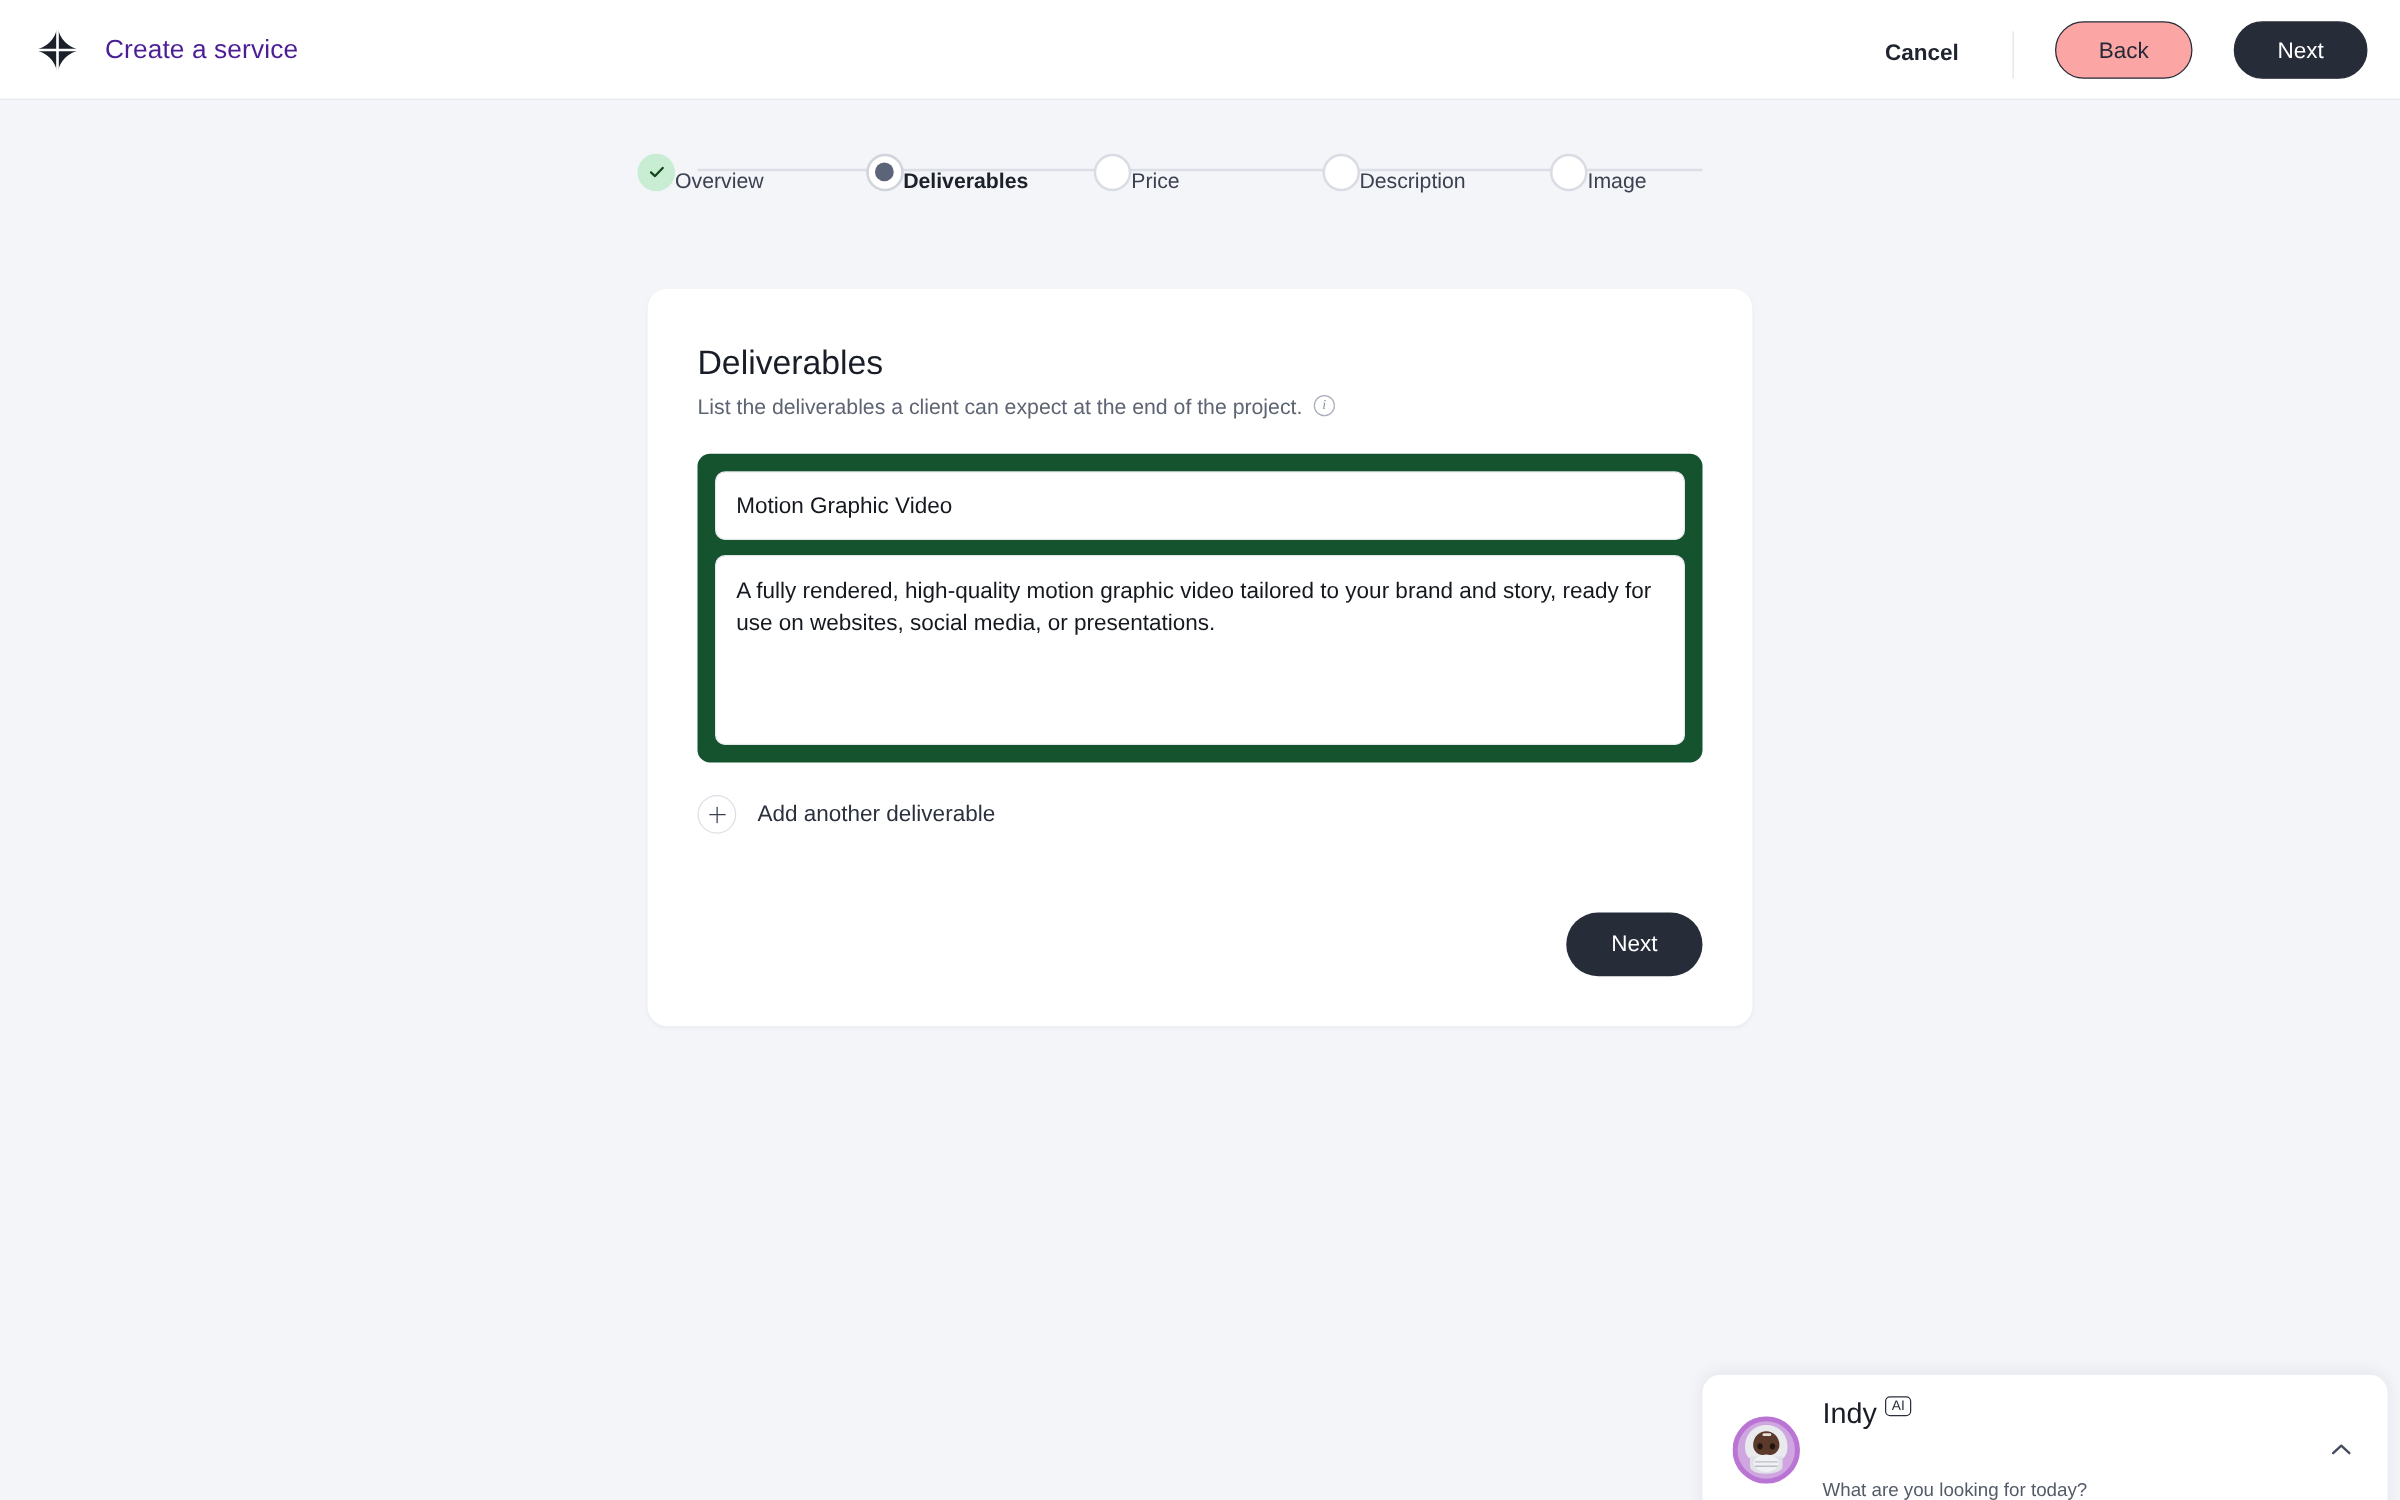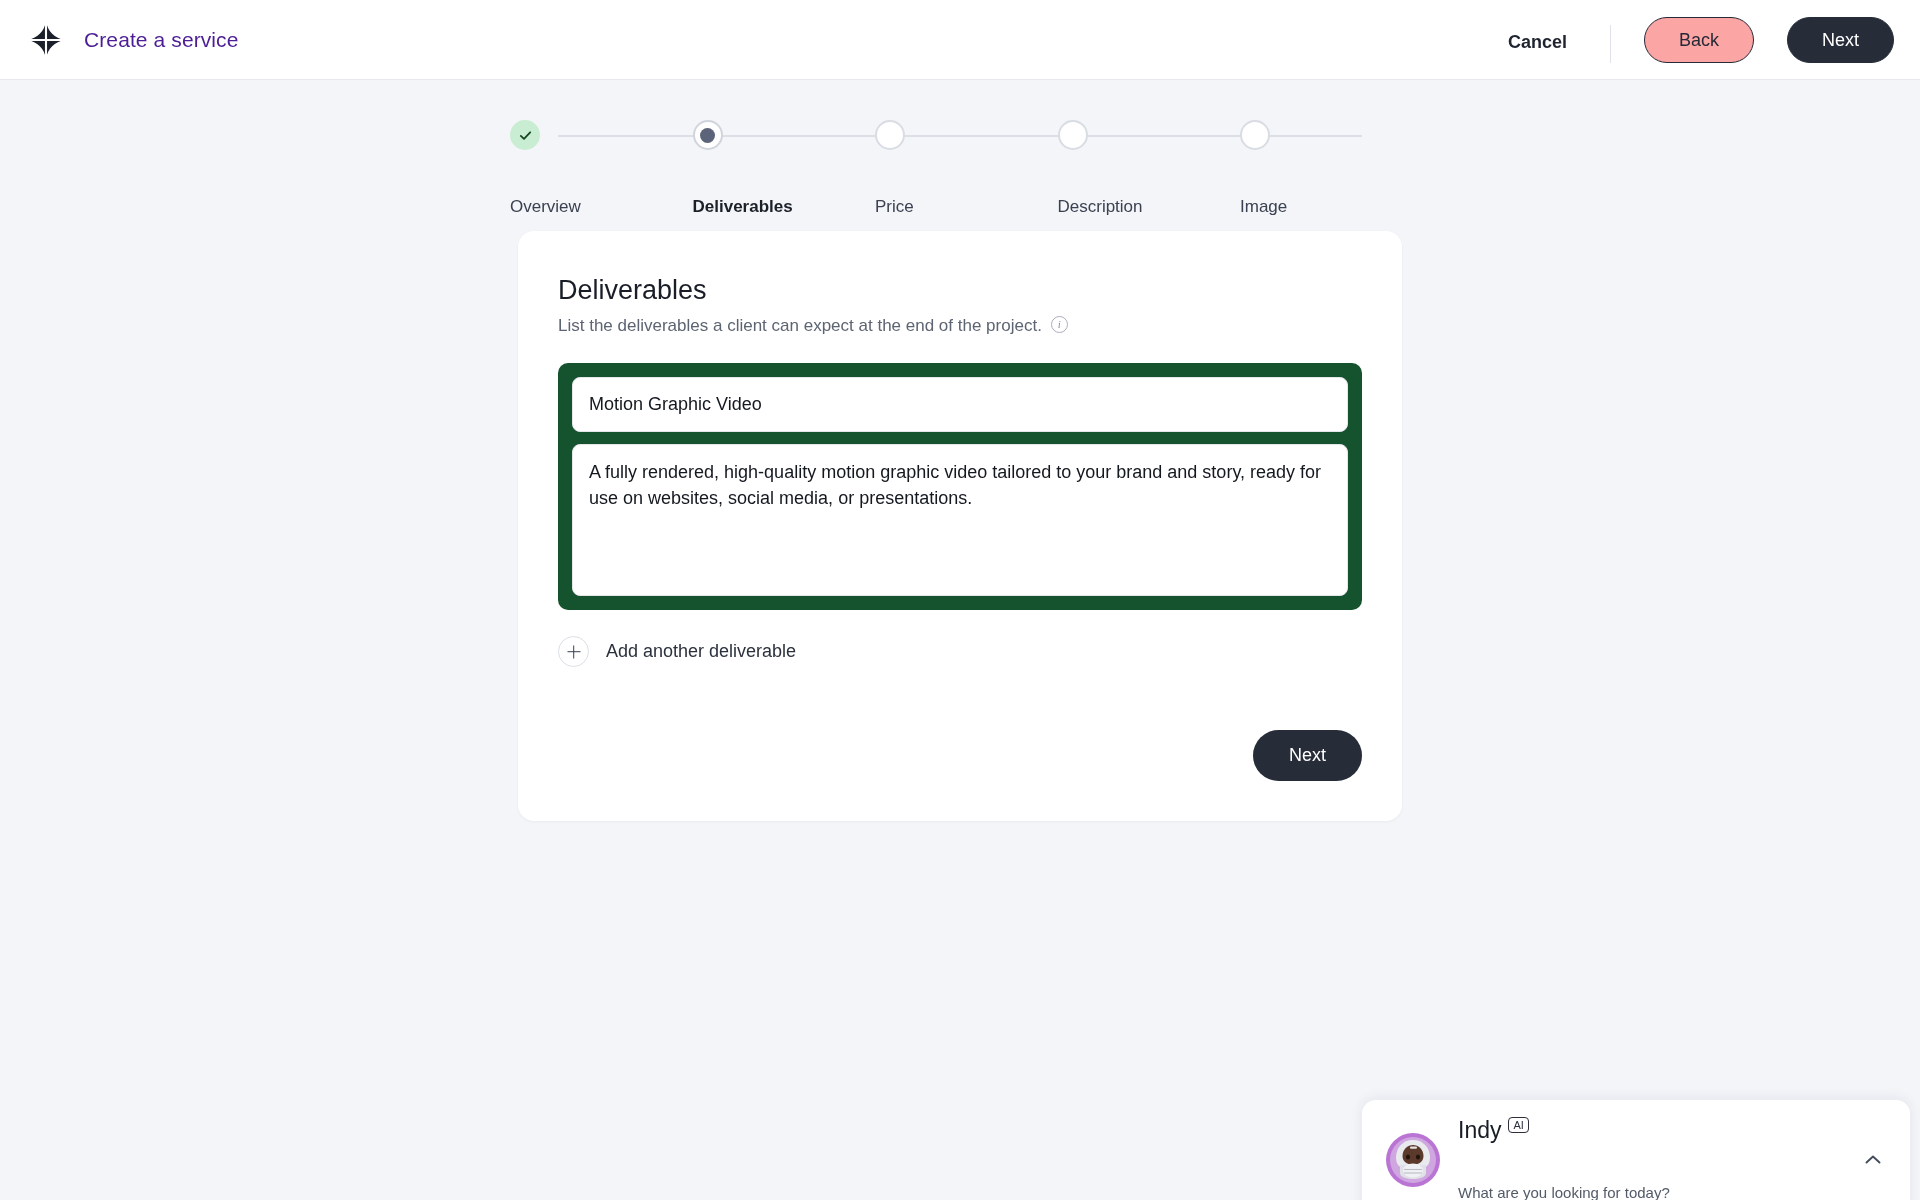--- a/index.html
+++ b/index.html
@@ -89,24 +89,23 @@
   }
   .steps {
     position: relative;
     display: flex;
     justify-content: space-between;
   }
   .step {
     position: relative;
     width: 170px;
     display: flex;
-    flex-direction: column;
-    align-items: flex-start;
-    cursor: pointer;
-    gap: 32px;
+    flex-direction: row;
+    align-items: center;
+    cursor: pointer;
   }
   .dot {
     width: 30px; height: 30px;
     border-radius: 50%;
     background: #ffffff;
     border: 2px solid #d9dce3;
     display: flex;
     align-items: center;
     justify-content: center;
     position: relative;

